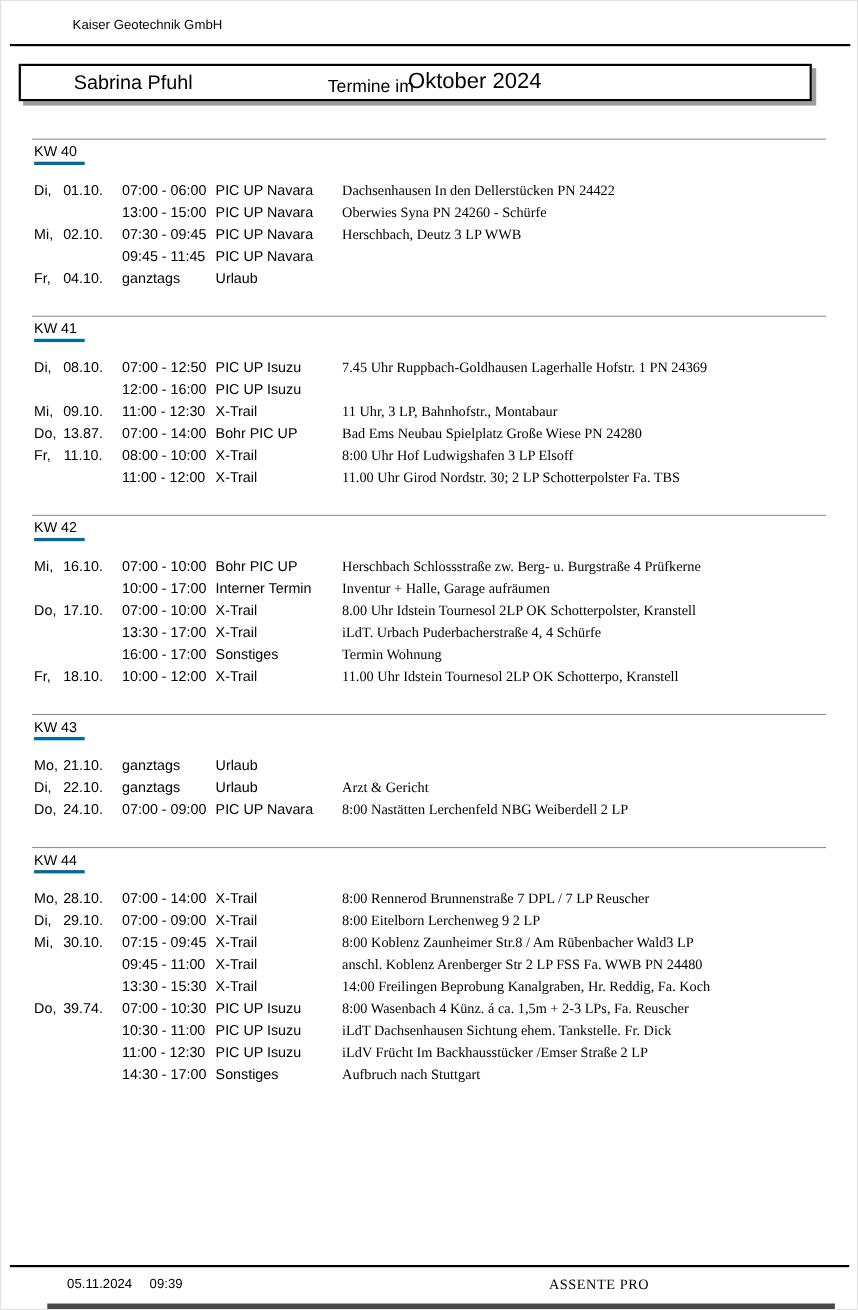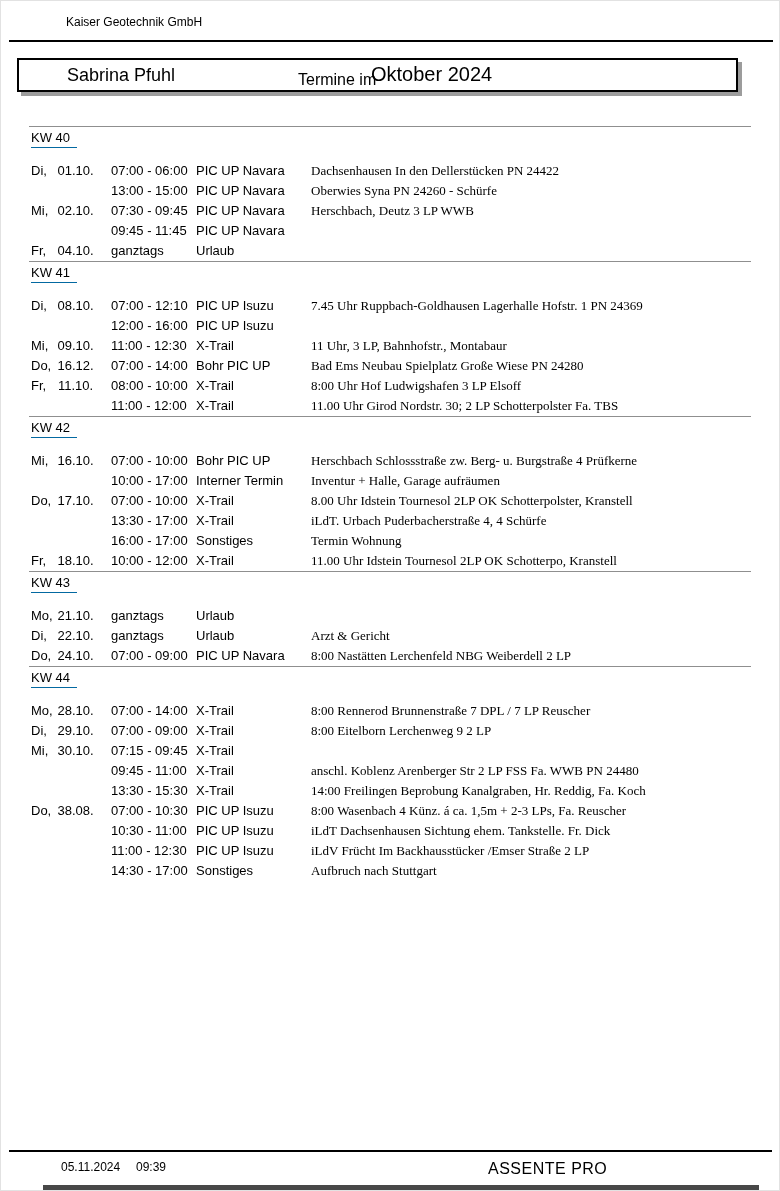--- a/index.html
+++ b/index.html
@@ -18,41 +18,41 @@
   .title-box {
     position: absolute; left: 16px; top: 57px; width: 721px; height: 34px;
     border: 2px solid #000; background: #fff;
     box-shadow: 4px 4px 0 #9c9c9c;
   }
   .person { position: absolute; left: 22px; top: 5px; font-size: 18px; margin-left: 26px; }
   .termine-prefix { position: absolute; left: 279px; top: 11px; font-size: 16px; }
   .month { position: absolute; left: 352px; top: 3px; font-size: 20px; }
 
   .weeks { position: absolute; left: 28px; top: 125px; width: 722px; }
-  .section { }
+  .section { margin-top: 24px; }
   .section:first-child { margin-top: 0; }
   .section-line { border-top: 1px solid #8f8f8f; height: 0; }
   .kw-label {
     display: inline-block; margin: 3px 0 0 2px; font-size: 13px;
-    padding: 0 7px 2px 0; border-bottom: 1px solid #0369a1;
+    padding: 0 7px 2px 0; border-bottom: 3px solid #0369a1;
   }
   .rows { margin-top: 13px; padding-left: 2px; }
   .row { display: flex; height: 20px; line-height: 20px; font-size: 13px; white-space: nowrap; }
   .c-day    { width: 25px;  flex: none; }
   .c-date   { width: 39px;  flex: none; text-align: center; }
   .c-marker { width: 16px;  flex: none; }
   .marker   { width: 10px; height: 10px; margin-top: 5px; }
   .c-time   { width: 85px;  flex: none; }
   .c-type   { width: 115px; flex: none; }
   .c-desc   { flex: 1; overflow: hidden; font-family: Liberation Serif, serif; }
 
   .footer-line { position: absolute; left: 8px; top: 1149px; width: 763px; border-top: 2px solid #000; }
   .footer-date { position: absolute; left: 60px;  top: 1159px; font-size: 12px; }
   .footer-time { position: absolute; left: 135px; top: 1159px; font-size: 12px; text-align: center; }
-  .footer-app  { position: absolute; left: 487px; top: 1159px; font-size: 16px; letter-spacing: 0.5px; }
+  .footer-app  { position: absolute; left: 498px; top: 1159px; font-size: 13px; letter-spacing: 0.5px; font-family: Liberation Serif, serif; }
   .bottom-bar  { position: absolute; left: 42px; top: 1184px; width: 716px; height: 7px; background: #484848; }
 </style>
 </head>
 <body>
 
 <div class="company">Kaiser Geotechnik GmbH</div>
 <div class="topline"></div>
 
 <div class="title-box">
   <span class="person">Sabrina Pfuhl</span>
@@ -112,21 +112,21 @@
   </div>
 
   <div class="section">
     <div class="section-line"></div>
     <span class="kw-label">KW 41</span>
     <div class="rows">
   <div class="row">
     <span class="c-day">Di,</span>
     <span class="c-date">08.10.</span>
     <span class="c-marker"><span class="marker" style="background: rgb(11, 59, 105);"></span></span>
-    <span class="c-time">07:00 - 12:10</span>
+    <span class="c-time">07:00 - 12:50</span>
     <span class="c-type">PIC UP Isuzu</span>
     <span class="c-desc">7.45 Uhr Ruppbach-Goldhausen  Lagerhalle Hofstr. 1 PN 24369</span>
   </div>
 
   <div class="row">
     <span class="c-day"></span>
     <span class="c-date"></span>
     <span class="c-marker"><span class="marker" style="background: rgb(11, 59, 105);"></span></span>
     <span class="c-time">12:00 - 16:00</span>
     <span class="c-type">PIC UP Isuzu</span>
@@ -136,21 +136,21 @@
     <span class="c-day">Mi,</span>
     <span class="c-date">09.10.</span>
     <span class="c-marker"><span class="marker" style="background: rgb(0, 128, 0);"></span></span>
     <span class="c-time">11:00 - 12:30</span>
     <span class="c-type">X-Trail</span>
     <span class="c-desc">11 Uhr, 3 LP, Bahnhofstr., Montabaur</span>
   </div>
 
   <div class="row">
     <span class="c-day">Do,</span>
-    <span class="c-date">16.12.</span>
+    <span class="c-date">13.87.</span>
     <span class="c-marker"><span class="marker" style="background: rgb(0, 0, 0);"></span></span>
     <span class="c-time">07:00 - 14:00</span>
     <span class="c-type">Bohr PIC UP</span>
     <span class="c-desc">Bad Ems Neubau Spielplatz Große Wiese PN 24280</span>
   </div>
 
   <div class="row">
     <span class="c-day">Fr,</span>
     <span class="c-date">11.10.</span>
     <span class="c-marker"><span class="marker" style="background: rgb(0, 128, 0);"></span></span>
@@ -284,20 +284,21 @@
     <span class="c-type">X-Trail</span>
     <span class="c-desc">8:00 Eitelborn Lerchenweg 9 2 LP</span>
   </div>
 
   <div class="row">
     <span class="c-day">Mi,</span>
     <span class="c-date">30.10.</span>
     <span class="c-marker"><span class="marker" style="background: rgb(0, 128, 0);"></span></span>
     <span class="c-time">07:15 - 09:45</span>
     <span class="c-type">X-Trail</span>
+    <span class="c-desc">8:00 Koblenz Zaunheimer Str.8 / Am Rübenbacher Wald3 LP</span>
   </div>
 
   <div class="row">
     <span class="c-day"></span>
     <span class="c-date"></span>
     <span class="c-marker"><span class="marker" style="background: rgb(0, 128, 0);"></span></span>
     <span class="c-time">09:45 - 11:00</span>
     <span class="c-type">X-Trail</span>
     <span class="c-desc">anschl. Koblenz Arenberger Str 2 LP FSS Fa. WWB PN 24480</span>
   </div>
@@ -306,21 +307,21 @@
     <span class="c-day"></span>
     <span class="c-date"></span>
     <span class="c-marker"><span class="marker" style="background: rgb(0, 128, 0);"></span></span>
     <span class="c-time">13:30 - 15:30</span>
     <span class="c-type">X-Trail</span>
     <span class="c-desc">14:00 Freilingen Beprobung Kanalgraben, Hr. Reddig, Fa. Koch</span>
   </div>
 
   <div class="row">
     <span class="c-day">Do,</span>
-    <span class="c-date">38.08.</span>
+    <span class="c-date">39.74.</span>
     <span class="c-marker"><span class="marker" style="background: rgb(11, 59, 105);"></span></span>
     <span class="c-time">07:00 - 10:30</span>
     <span class="c-type">PIC UP Isuzu</span>
     <span class="c-desc">8:00 Wasenbach 4 Künz. á ca. 1,5m + 2-3 LPs, Fa. Reuscher</span>
   </div>
 
   <div class="row">
     <span class="c-day"></span>
     <span class="c-date"></span>
     <span class="c-marker"><span class="marker" style="background: rgb(11, 59, 105);"></span></span>

